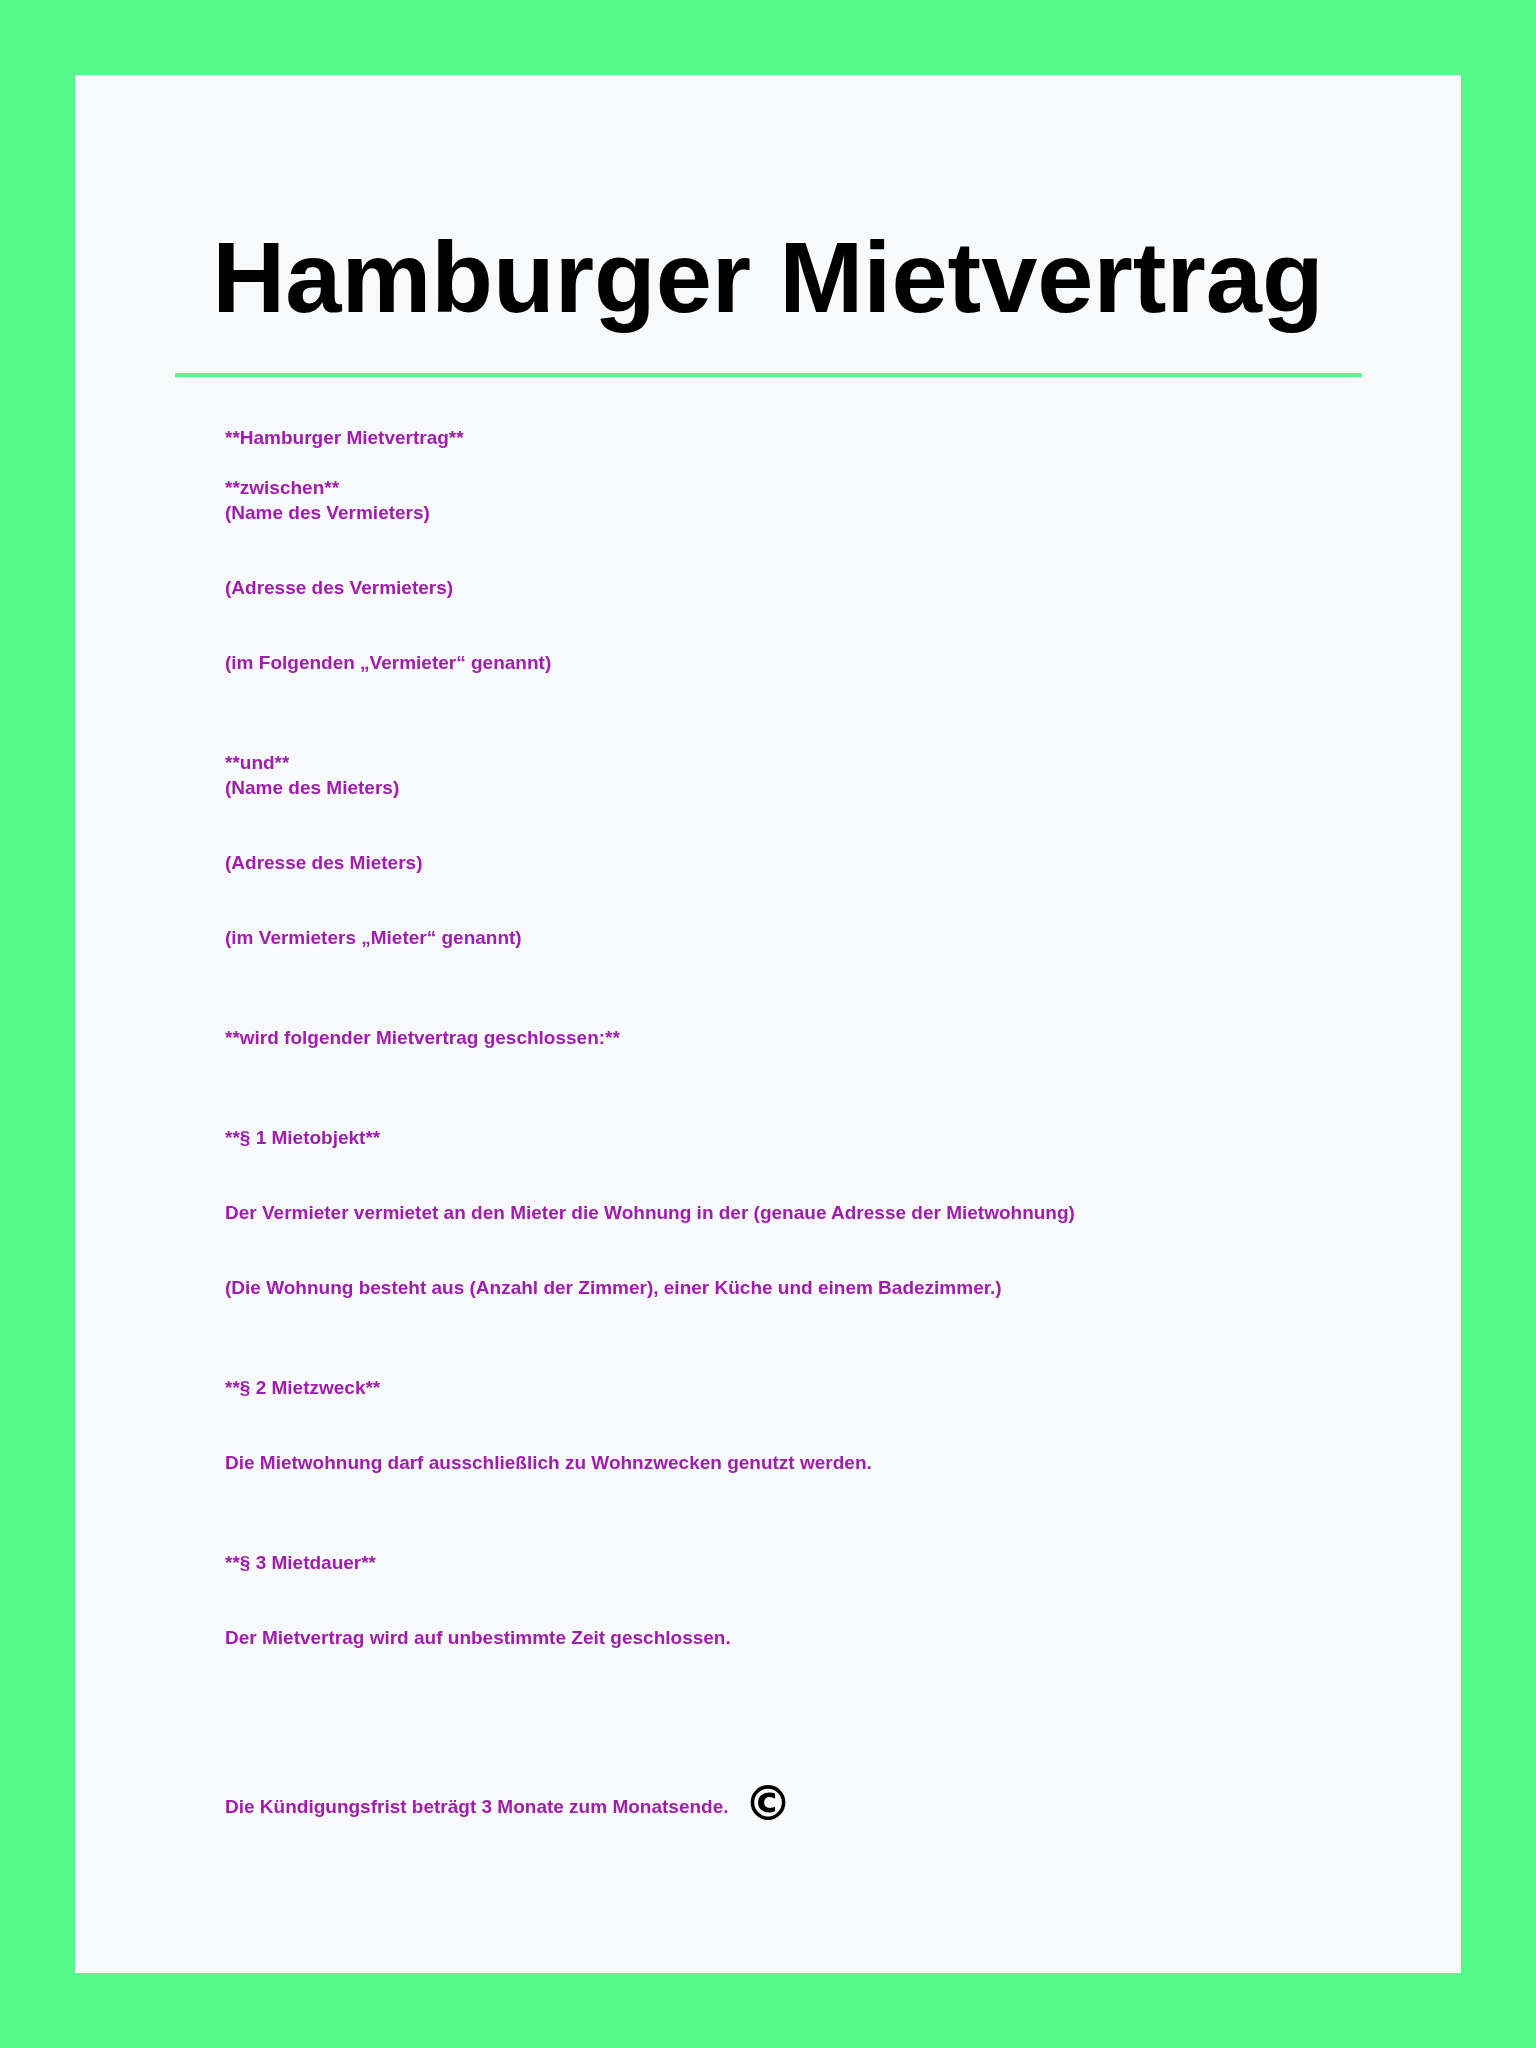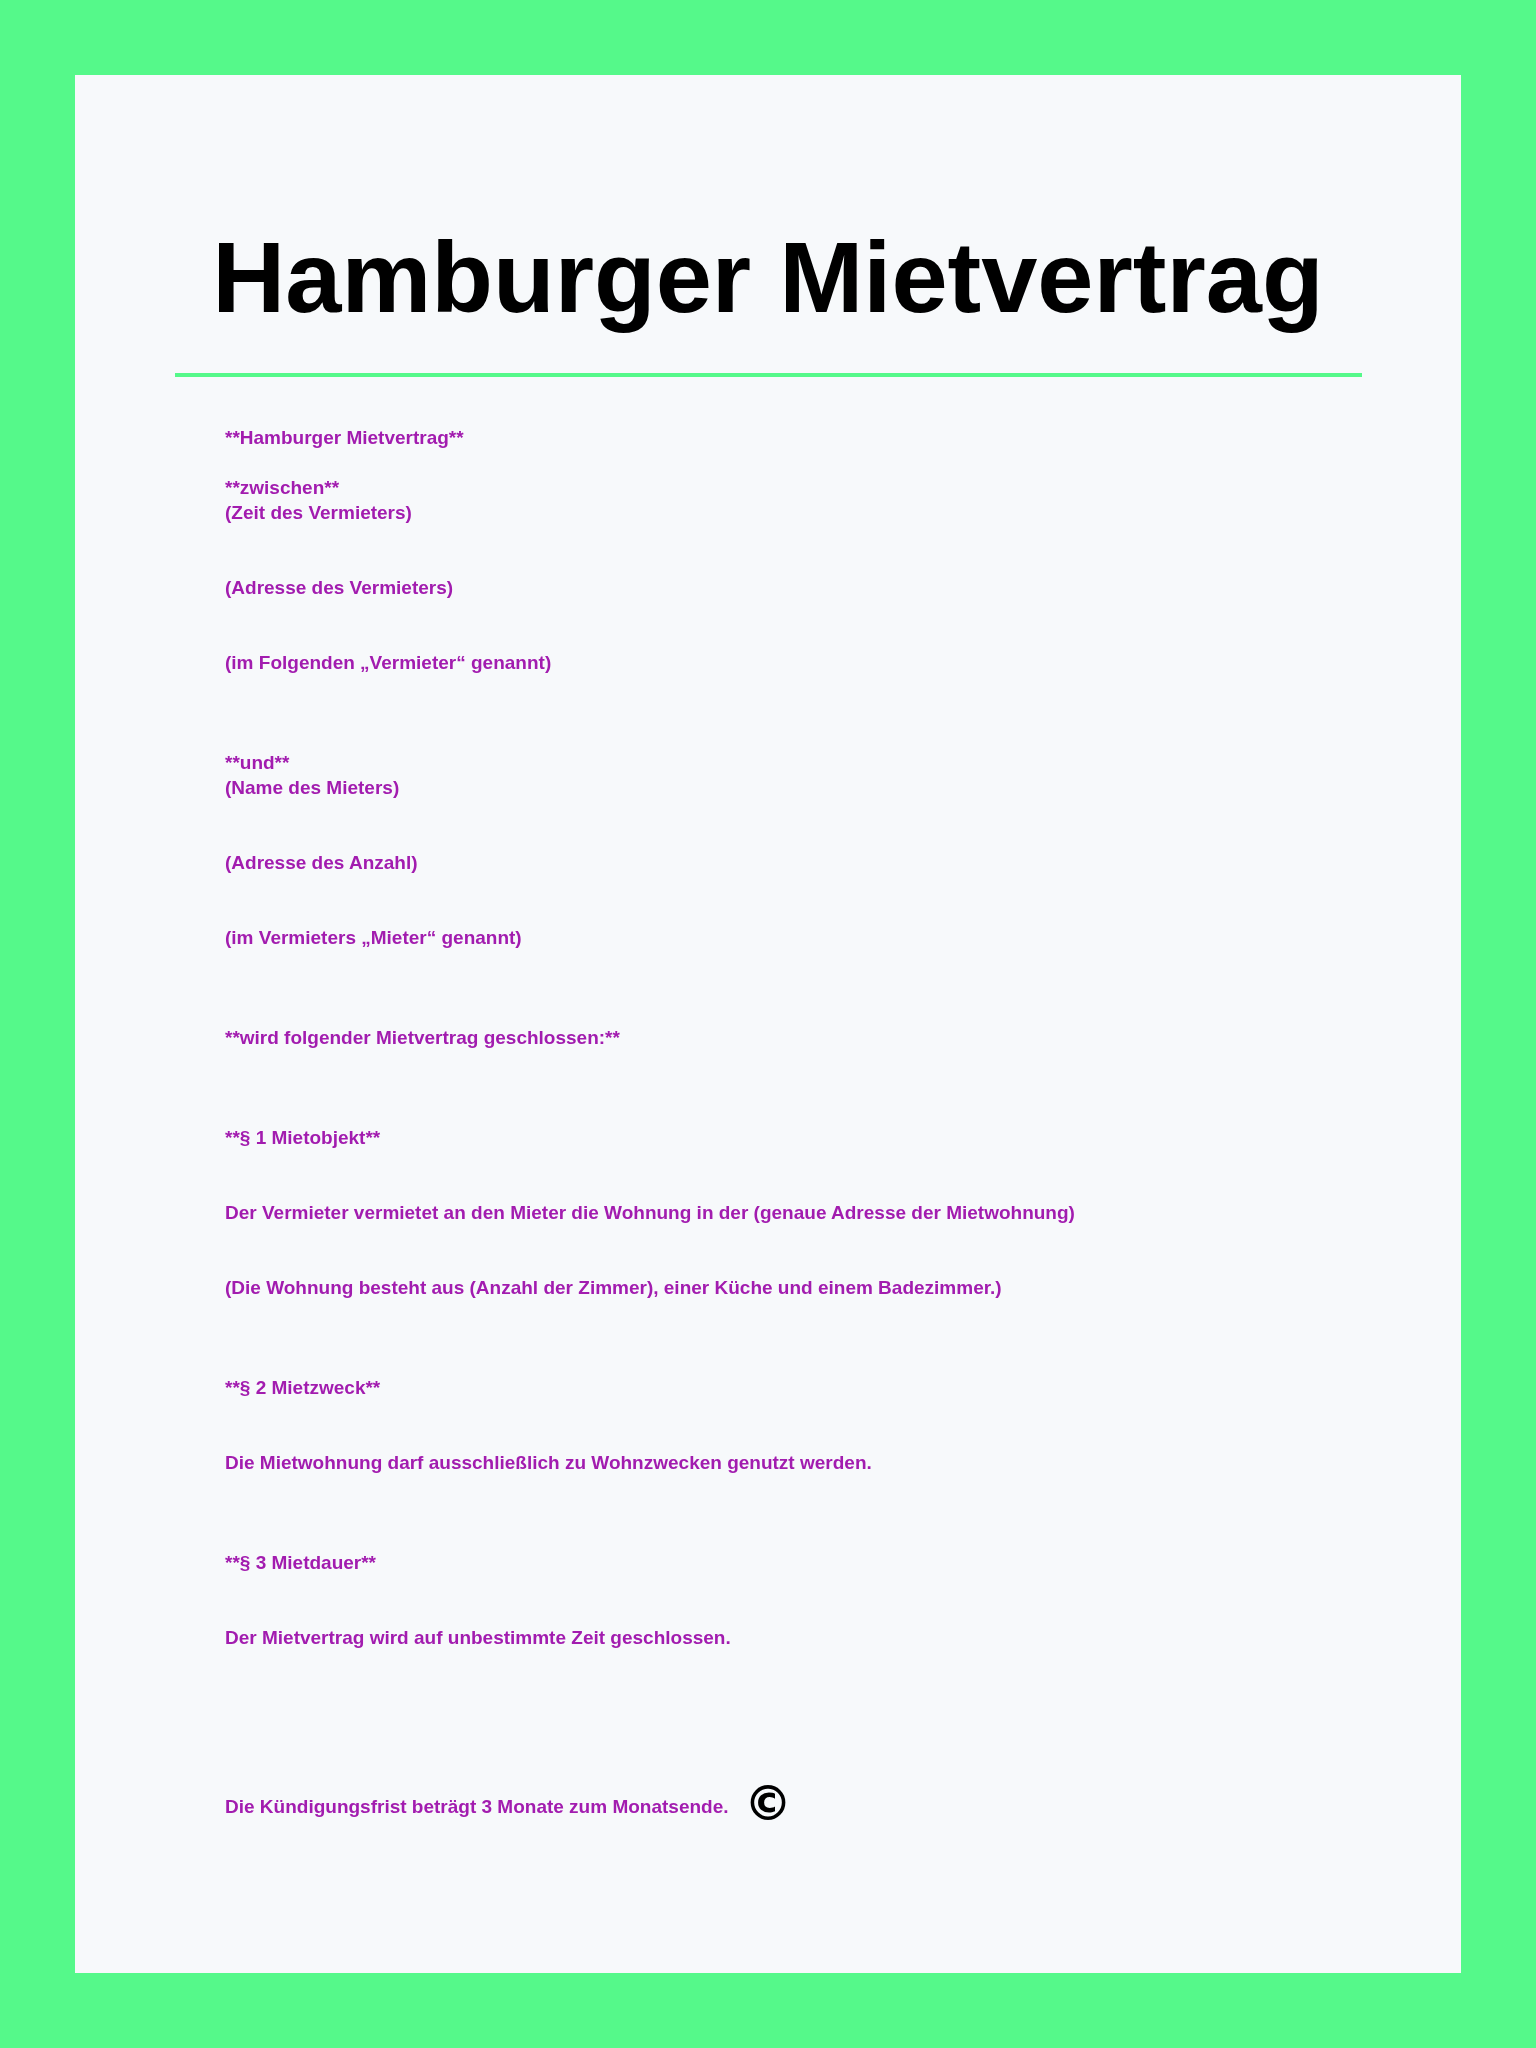--- a/index.html
+++ b/index.html
@@ -70,26 +70,26 @@
   </style>
 </head>
 <body>
 
 <div class="page">
   <h1 class="doc-title">Hamburger Mietvertrag</h1>
   <div class="title-rule"></div>
 
   <p class="line" style="top:350px">**Hamburger Mietvertrag**</p>
   <p class="line" style="top:400px">**zwischen**</p>
-  <p class="line" style="top:425px">(Zeit des Vermieters)</p>
+  <p class="line" style="top:425px">(Name des Vermieters)</p>
   <p class="line" style="top:500px">(Adresse des Vermieters)</p>
   <p class="line" style="top:575px">(im Folgenden „Vermieter“ genannt)</p>
   <p class="line" style="top:675px">**und**</p>
   <p class="line" style="top:700px">(Name des Mieters)</p>
-  <p class="line" style="top:775px">(Adresse des Anzahl)</p>
+  <p class="line" style="top:775px">(Adresse des Mieters)</p>
   <p class="line" style="top:850px">(im Vermieters „Mieter“ genannt)</p>
   <p class="line" style="top:950px">**wird folgender Mietvertrag geschlossen:**</p>
   <p class="line" style="top:1050px">**§ 1 Mietobjekt**</p>
   <p class="line" style="top:1200px">(Die Wohnung besteht aus (Anzahl der Zimmer), einer Küche und einem Badezimmer.)</p>
   <p class="line" style="top:1125px">Der Vermieter vermietet an den Mieter die Wohnung in der (genaue Adresse der Mietwohnung)</p>
   <p class="line" style="top:1300px">**§ 2 Mietzweck**</p>
   <p class="line" style="top:1375px">Die Mietwohnung darf ausschließlich zu Wohnzwecken genutzt werden.</p>
   <p class="line" style="top:1475px">**§ 3 Mietdauer**</p>
   <p class="line" style="top:1550px">Der Mietvertrag wird auf unbestimmte Zeit geschlossen.</p>
   <p class="line" style="top:1719px">Die Kündigungsfrist beträgt 3 Monate zum Monatsende.</p>

